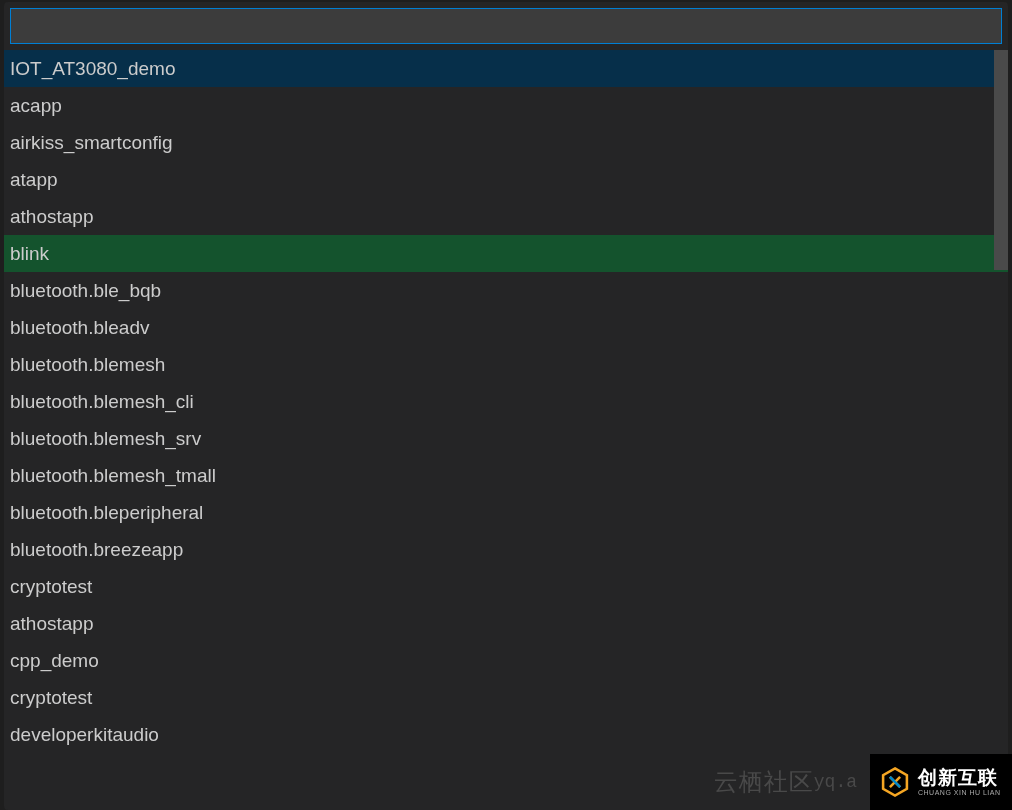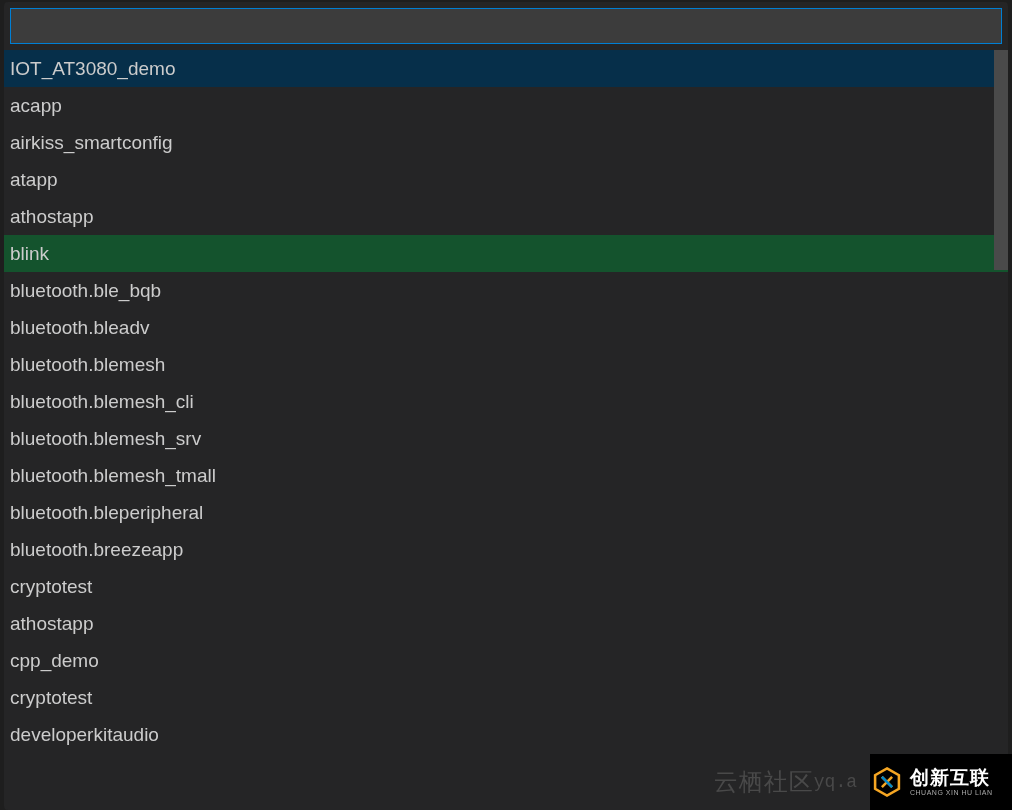--- a/index.html
+++ b/index.html
@@ -92,21 +92,21 @@
     }
     .corner-logo {
       position: absolute;
       bottom: 0;
       right: 0;
       width: 142px;
       height: 56px;
       background: #000000;
       display: flex;
       align-items: center;
-      padding: 6px 0;
+      padding: 6px 8px;
       gap: 6px;
     }
     .logo-mark {
       width: 34px;
       height: 34px;
       position: relative;
       flex-shrink: 0;
     }
     .logo-mark svg {
       width: 100%;

